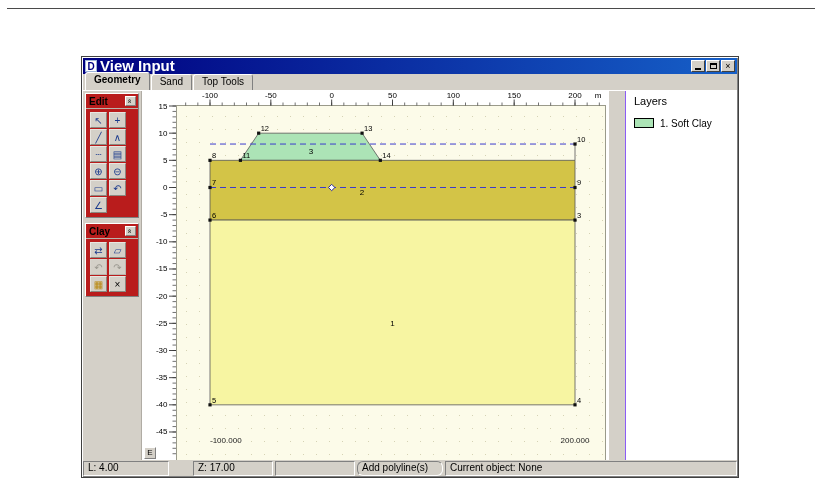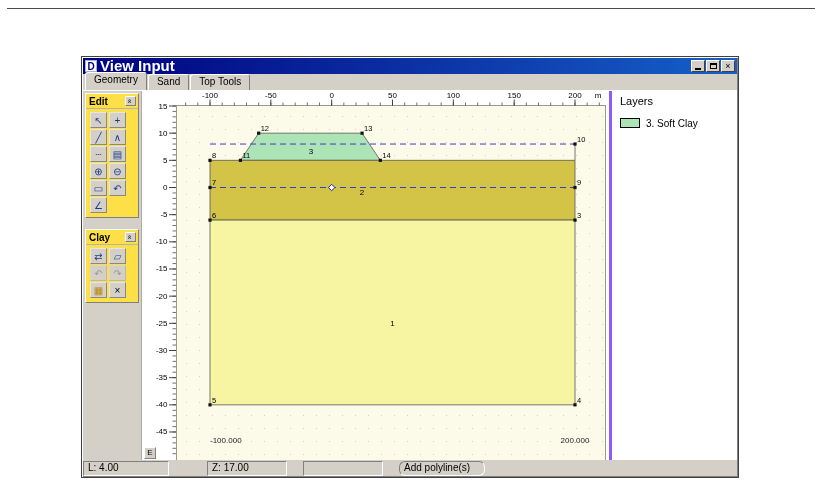--- a/index.html
+++ b/index.html
@@ -31,26 +31,26 @@
   }
   .glyph-min{width:6px;height:2px;background:#000;margin-top:6px;}
   .glyph-max{width:7px;height:6px;border:1px solid #000;border-top-width:2px;box-sizing:border-box;}
   
   .tabstrip{height:16px;flex:0 0 16px;display:flex;align-items:flex-end;padding-left:2px;position:relative;}
   .tab{
     font-size:10px;padding:1px 8px 1px 8px;background:#d4d0c8;color:#000;
     border:1px solid;border-color:#ffffff #808080 #d4d0c8 #ffffff;border-bottom:none;
     border-top-left-radius:3px;border-top-right-radius:3px;height:13px;line-height:12px;margin-right:1px;
   }
-  .tab.active{height:15px;font-weight:normal;position:relative;z-index:2;}
+  .tab.active{height:15px;font-weight:bold;position:relative;z-index:2;}
   
   .content{flex:1;display:flex;overflow:hidden;border-top:1px solid #ffffff;}
   .toolbar{width:58px;flex:0 0 58px;background:#d4d0c8;padding:2px;box-sizing:border-box;}
   .group{
-    border:1px solid;border-color:#ffffff #808080 #808080 #ffffff;background:#fde047;margin-bottom:11px;
+    border:1px solid;border-color:#ffffff #808080 #808080 #ffffff;background:#b91c1c;margin-bottom:5px;
   }
   .group-header{
     display:flex;align-items:center;justify-content:space-between;
     padding:1px 2px 1px 3px;font-size:10px;font-weight:bold;color:#000;
     border-bottom:1px solid #b8b4ac;height:12px;
   }
   .chev-btn{
     width:11px;height:10px;background:#d4d0c8;border:1px solid;border-color:#ffffff #808080 #808080 #ffffff;
     display:flex;align-items:center;justify-content:center;box-sizing:border-box;
   }
@@ -64,27 +64,27 @@
   
   .drawing{flex:0 0 468px;width:468px;background:#ffffff;position:relative;border-left:1px solid #b0aca4;box-sizing:border-box;}
   .canvas{position:absolute;left:34px;top:14px;width:430px;height:356px;border:1px solid #9a9a8a;box-sizing:border-box;}
   .drawing svg{position:absolute;left:0;top:0;z-index:1;}
   .corner-btn{
     position:absolute;left:2px;bottom:1px;width:12px;height:12px;z-index:2;
     background:#d4d0c8;border:1px solid;border-color:#ffffff #808080 #808080 #ffffff;
     font-size:8px;line-height:10px;text-align:center;color:#000;box-sizing:border-box;
   }
   
-  .rightpanel{flex:1;background:#ffffff;border-left:3px solid #8b5cf6;padding:4px 0 0 8px;box-sizing:border-box;}
+  .rightpanel{flex:1;background:#ffffff;border-left:1px solid #8b5cf6;padding:4px 0 0 8px;box-sizing:border-box;margin-left:16px;}
   .legend-title{font-size:11px;color:#000;margin-bottom:8px;}
   .legend-item{display:flex;align-items:center;height:16px;}
   .swatch{width:20px;height:10px;border:1px solid #000;margin-right:6px;flex:0 0 20px;box-sizing:border-box;}
   .legend-label{font-size:10px;color:#000;white-space:nowrap;}
   
-  .statusbar{flex:0 0 15px;height:15px;display:flex;gap:16px;background:#d4d0c8;align-items:stretch;padding-top:1px;}
+  .statusbar{flex:0 0 15px;height:15px;display:flex;gap:2px;background:#d4d0c8;align-items:stretch;padding-top:1px;}
   .cell{
     border:1px solid;border-color:#808080 #ffffff #ffffff #808080;
     font-size:10px;line-height:12px;padding:0 4px;color:#000;box-sizing:border-box;overflow:hidden;white-space:nowrap;
   }
   .c1{width:86px;flex:0 0 86px;}
   .c2{width:80px;flex:0 0 80px;margin-left:22px;}
   .c3{width:80px;flex:0 0 80px;}
   .c4{width:86px;flex:0 0 86px;border-radius:6px;}
   .c5{flex:1;}
 </style>
@@ -350,24 +350,25 @@
           </g>
           <text font-family="&quot;Liberation Sans&quot;,sans-serif" fill="#222" x="68" y="352" font-size="8" text-anchor="start">-100.000</text>
           <text font-family="&quot;Liberation Sans&quot;,sans-serif" fill="#222" x="433.0001" y="352" font-size="8" text-anchor="middle">200.000</text>
         </svg>
       </div>
 
     <div class="rightpanel">
       <div class="legend-title">Layers</div>
       <div class="legend-item">
         <span class="swatch" style="background: rgb(172, 228, 182);"></span>
-        <span class="legend-label">3. Soft Clay</span>
+        <span class="legend-label">1. Soft Clay</span>
       </div>
     </div>
   </div>
 
   <div class="statusbar">
     <div class="cell c1">L: 4.00</div>
     <div class="cell c2">Z: 17.00</div>
     <div class="cell c3"></div>
     <div class="cell c4">Add polyline(s)</div>
+    <div class="cell c5">Current object: None</div>
   </div>
 </div>
 
 </body></html>

